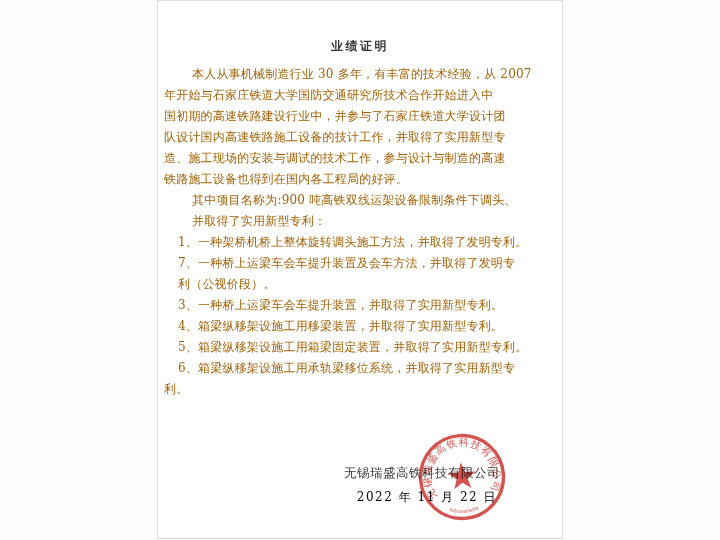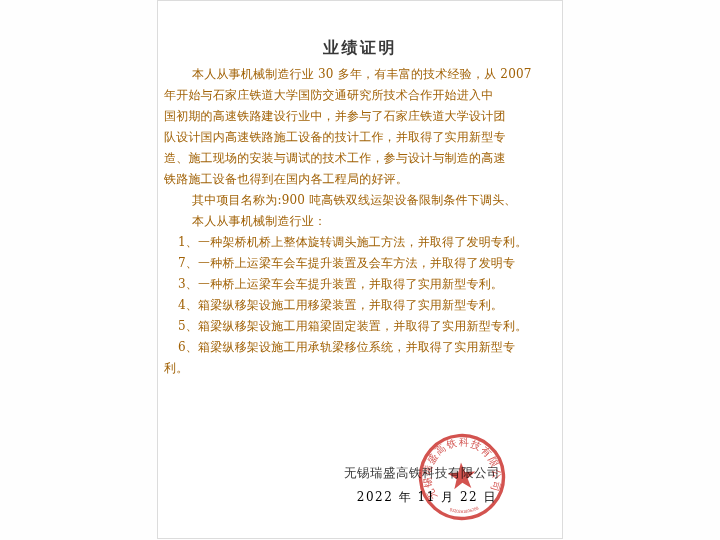--- a/index.html
+++ b/index.html
@@ -6,21 +6,21 @@
   .stage{
     position:relative;width:720px;height:540px;background:#fefefe;overflow:hidden;
     font-family:"DejaVu Serif","Liberation Serif",serif;color:#3c3c3c;
   }
   .paper{
     position:absolute;left:157px;top:0;width:406px;height:539px;
     background:#ffffff;border:1px solid #dcdcdc;box-sizing:border-box;
   }
   .doc-title{
     position:absolute;left:157px;top:38px;width:406px;height:22px;
-    text-align:center;font-size:16px;font-weight:600;letter-spacing:2.5px;color:#383838;
+    text-align:center;font-size:12px;font-weight:600;letter-spacing:2.5px;color:#383838;
   }
   .body-block{
     position:absolute;left:164px;top:64px;width:338px;
   }
   .line{
     height:21px;line-height:21px;font-size:12px;white-space:nowrap;
     color:#a16207;letter-spacing:0.2px;
   }
   .ind-p{padding-left:28px;}   
   .ind-l{padding-left:14px;}   
@@ -47,23 +47,24 @@
   <div class="doc-title">业绩证明</div>
 
   <div class="body-block">
     <div class="line ind-p">本人从事机械制造行业 30 多年，有丰富的技术经验，从 2007</div>
     <div class="line">年开始与石家庄铁道大学国防交通研究所技术合作开始进入中</div>
     <div class="line">国初期的高速铁路建设行业中，并参与了石家庄铁道大学设计团</div>
     <div class="line">队设计国内高速铁路施工设备的技计工作，并取得了实用新型专</div>
     <div class="line">造、施工现场的安装与调试的技术工作，参与设计与制造的高速</div>
     <div class="line">铁路施工设备也得到在国内各工程局的好评。</div>
     <div class="line ind-p">其中项目名称为:900 吨高铁双线运架设备限制条件下调头、</div>
-    <div class="line ind-p">本人从事机械制造行业：</div>
+    <div class="line ind-p">并取得了实用新型专利：</div>
     <div class="line ind-l">1、一种架桥机桥上整体旋转调头施工方法，并取得了发明专利。</div>
     <div class="line ind-l">7、一种桥上运梁车会车提升装置及会车方法，并取得了发明专</div>
+    <div class="line ind-l">利（公视价段）。</div>
     <div class="line ind-l">3、一种桥上运梁车会车提升装置，并取得了实用新型专利。</div>
     <div class="line ind-l">4、箱梁纵移架设施工用移梁装置，并取得了实用新型专利。</div>
     <div class="line ind-l">5、箱梁纵移架设施工用箱梁固定装置，并取得了实用新型专利。</div>
     <div class="line ind-l">6、箱梁纵移架设施工用承轨梁移位系统，并取得了实用新型专</div>
     <div class="line">利。</div>
   </div>
 
   <div class="sig-company">无锡瑞盛高铁科技有限公司</div>
 
   <div class="sig-date">2022 年 11 月 22 日</div>

